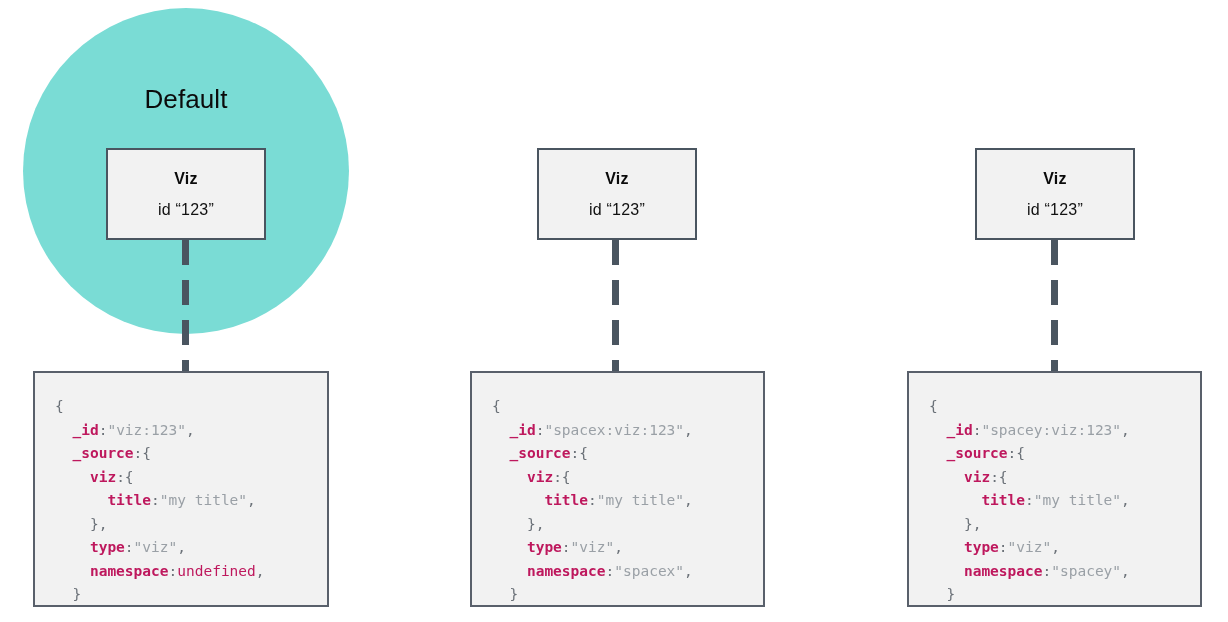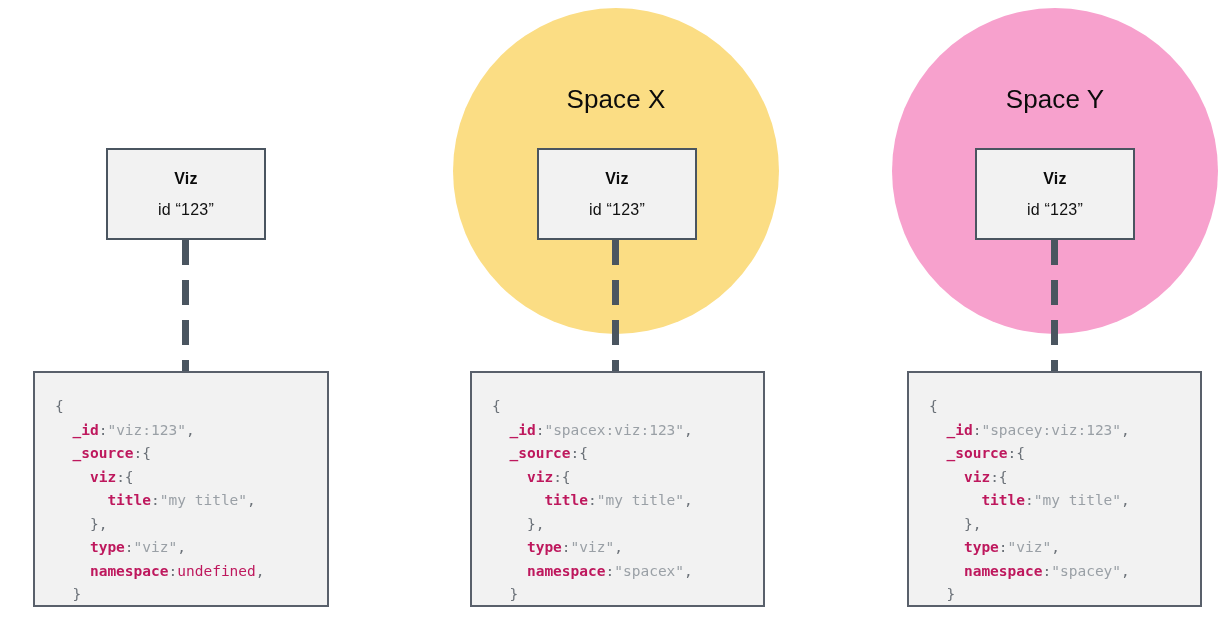--- a/index.html
+++ b/index.html
@@ -141,54 +141,51 @@
   .tok-str   { color: #9aa0a6; }
   .tok-kw    { color: #be185d; }
   .tok-col   { color: #6b7178; }
 </style>
 </head>
 <body>
 
 <div class="stage">
 
   <div class="column col-0">
+    <div class="circle" style="background: rgb(122, 220, 213);">
+      <div class="circle-title">Default</div>
+    </div>
 
     <div class="viz-box">
       <div class="viz-title">Viz</div>
       <div class="viz-sub">id “123”</div>
     </div>
 
     <div class="connector"></div>
 
     <div class="json-box">
       <pre class="json-code"><span class="ln"><span class="tok-punct">{</span></span><span class="ln">  <span class="tok-key">_id</span><span class="tok-col">:</span><span class="tok-str">"viz:123"</span><span class="tok-punct">,</span></span><span class="ln">  <span class="tok-key">_source</span><span class="tok-col">:</span><span class="tok-punct">{</span></span><span class="ln">    <span class="tok-key">viz</span><span class="tok-col">:</span><span class="tok-punct">{</span></span><span class="ln">      <span class="tok-key">title</span><span class="tok-col">:</span><span class="tok-str">"my title"</span><span class="tok-punct">,</span></span><span class="ln">    <span class="tok-punct">},</span></span><span class="ln">    <span class="tok-key">type</span><span class="tok-col">:</span><span class="tok-str">"viz"</span><span class="tok-punct">,</span></span><span class="ln">    <span class="tok-key">namespace</span><span class="tok-col">:</span><span class="tok-kw">undefined</span><span class="tok-punct">,</span></span><span class="ln">  <span class="tok-punct">}</span></span><span class="ln"></span></pre>
     </div>
   </div>
 
   <div class="column col-1">
-    <div class="circle" style="background: rgb(251, 221, 132);">
-      <div class="circle-title">Space X</div>
-    </div>
 
     <div class="viz-box">
       <div class="viz-title">Viz</div>
       <div class="viz-sub">id “123”</div>
     </div>
 
     <div class="connector"></div>
 
     <div class="json-box">
       <pre class="json-code"><span class="ln"><span class="tok-punct">{</span></span><span class="ln">  <span class="tok-key">_id</span><span class="tok-col">:</span><span class="tok-str">"spacex:viz:123"</span><span class="tok-punct">,</span></span><span class="ln">  <span class="tok-key">_source</span><span class="tok-col">:</span><span class="tok-punct">{</span></span><span class="ln">    <span class="tok-key">viz</span><span class="tok-col">:</span><span class="tok-punct">{</span></span><span class="ln">      <span class="tok-key">title</span><span class="tok-col">:</span><span class="tok-str">"my title"</span><span class="tok-punct">,</span></span><span class="ln">    <span class="tok-punct">},</span></span><span class="ln">    <span class="tok-key">type</span><span class="tok-col">:</span><span class="tok-str">"viz"</span><span class="tok-punct">,</span></span><span class="ln">    <span class="tok-key">namespace</span><span class="tok-col">:</span><span class="tok-str">"spacex"</span><span class="tok-punct">,</span></span><span class="ln">  <span class="tok-punct">}</span></span><span class="ln"></span></pre>
     </div>
   </div>
 
   <div class="column col-2">
-    <div class="circle" style="background: rgb(247, 161, 205);">
-      <div class="circle-title">Space Y</div>
-    </div>
 
     <div class="viz-box">
       <div class="viz-title">Viz</div>
       <div class="viz-sub">id “123”</div>
     </div>
 
     <div class="connector"></div>
 
     <div class="json-box">
       <pre class="json-code"><span class="ln"><span class="tok-punct">{</span></span><span class="ln">  <span class="tok-key">_id</span><span class="tok-col">:</span><span class="tok-str">"spacey:viz:123"</span><span class="tok-punct">,</span></span><span class="ln">  <span class="tok-key">_source</span><span class="tok-col">:</span><span class="tok-punct">{</span></span><span class="ln">    <span class="tok-key">viz</span><span class="tok-col">:</span><span class="tok-punct">{</span></span><span class="ln">      <span class="tok-key">title</span><span class="tok-col">:</span><span class="tok-str">"my title"</span><span class="tok-punct">,</span></span><span class="ln">    <span class="tok-punct">},</span></span><span class="ln">    <span class="tok-key">type</span><span class="tok-col">:</span><span class="tok-str">"viz"</span><span class="tok-punct">,</span></span><span class="ln">    <span class="tok-key">namespace</span><span class="tok-col">:</span><span class="tok-str">"spacey"</span><span class="tok-punct">,</span></span><span class="ln">  <span class="tok-punct">}</span></span><span class="ln"></span></pre>

